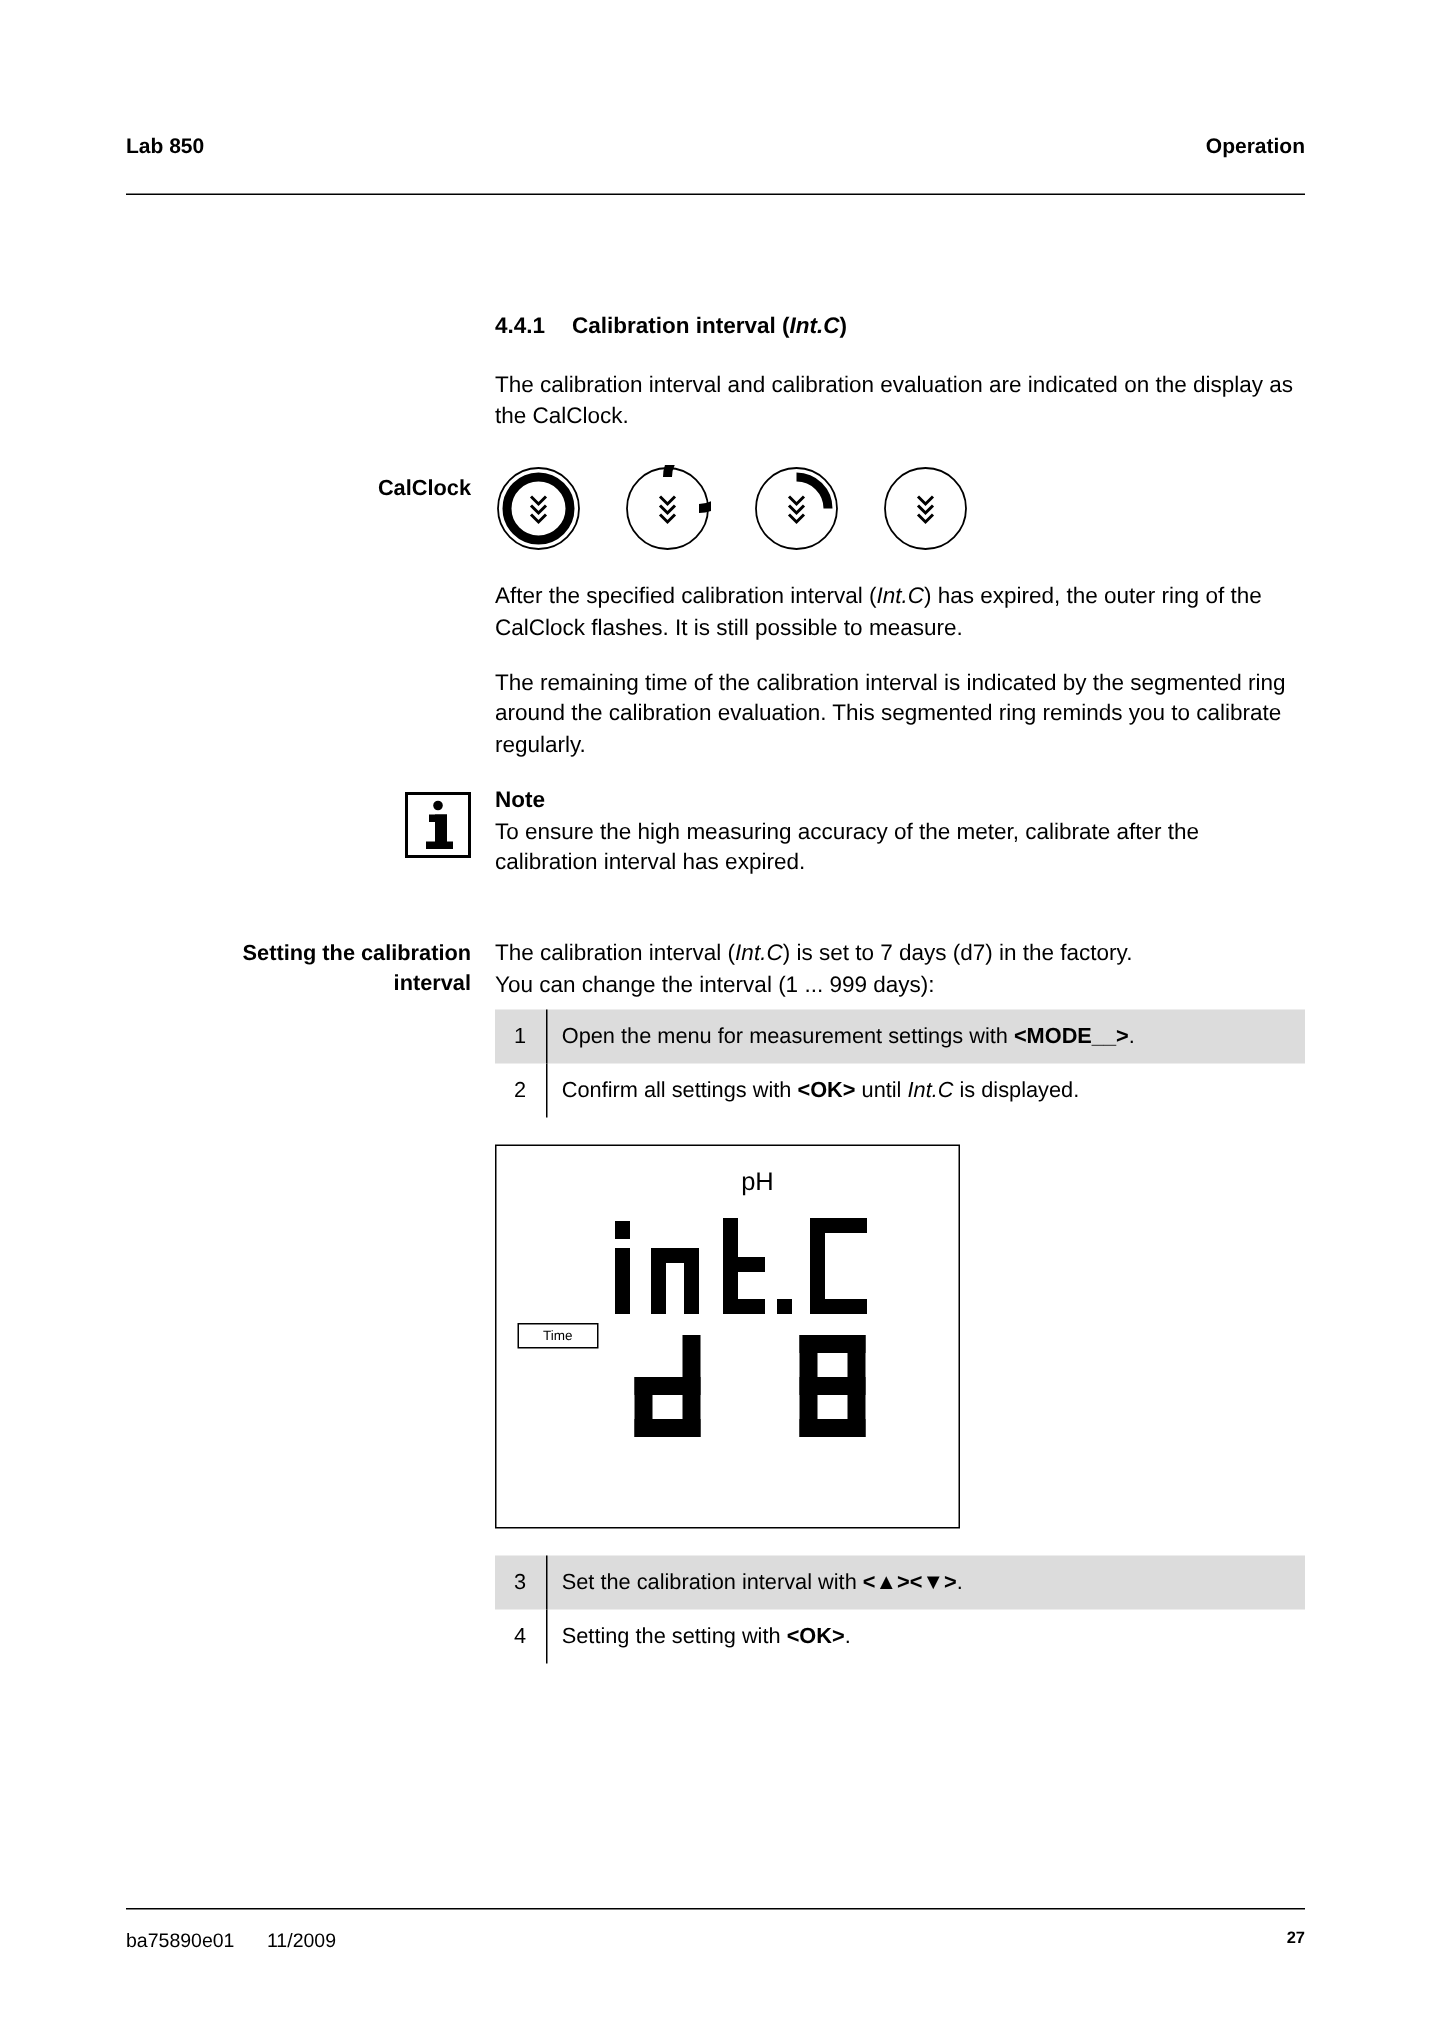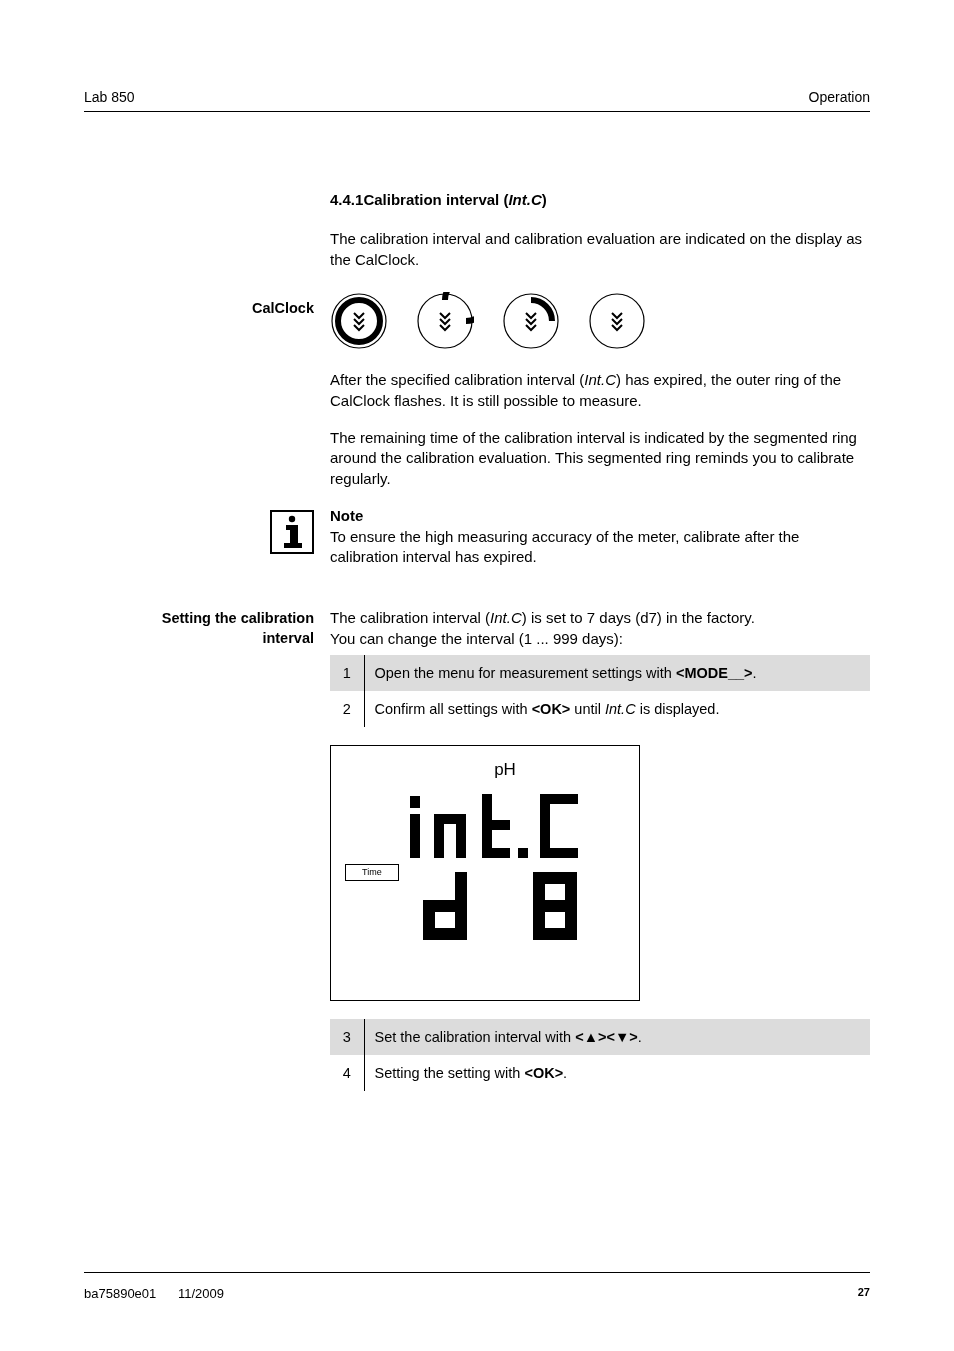--- a/index.html
+++ b/index.html
@@ -10,39 +10,39 @@
     color: #000;
     background: #fff;
     width: 954px;
     height: 1351px;
     position: relative;
     padding: 88px 84px 0 84px;
   }
   .header {
     display: flex;
     justify-content: space-between;
-    font-weight: normal;
+    font-weight: bold;
     font-size: 14px;
     border-bottom: 1.5px solid #000;
-    padding-bottom: 4px;
+    padding-bottom: 22px;
     margin-bottom: 78px;
   }
   .main {
     display: grid;
     grid-template-columns: 230px 1fr;
     column-gap: 16px;
   }
   .left-col { text-align: right; font-weight: bold; font-size: 14.5px; }
   .right-col {}
   .section-heading {
     font-weight: bold;
     font-size: 15px;
     margin-bottom: 18px;
   }
-  .section-num { display: inline-block; }
+  .section-num { display: inline-block; margin-right: 18px; }
   .p { margin-bottom: 16px; }
   .italic { font-style: italic; }
   .bold { font-weight: bold; }
   .calclock-row {
     display: flex;
     gap: 28px;
     margin: 6px 0 20px 0;
     align-items: center;
   }
   .info-icon-box {

